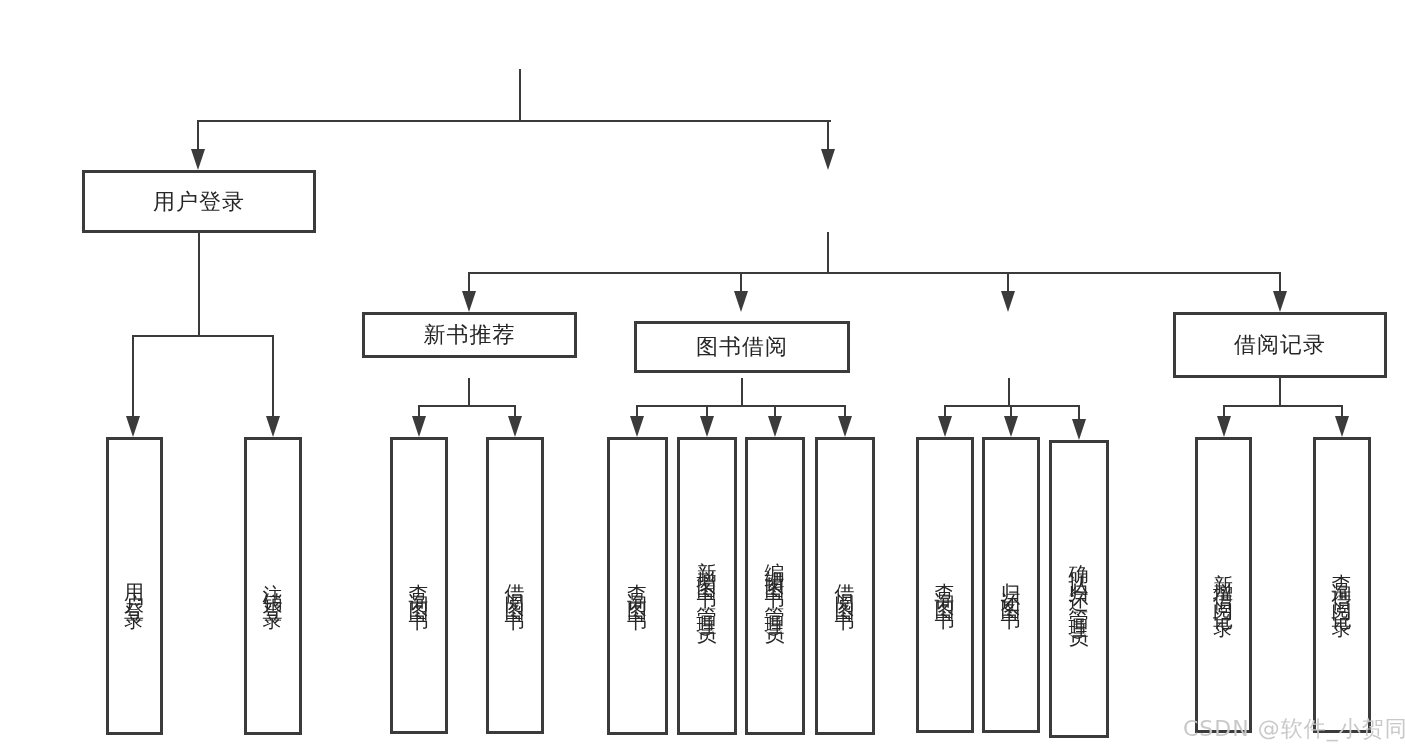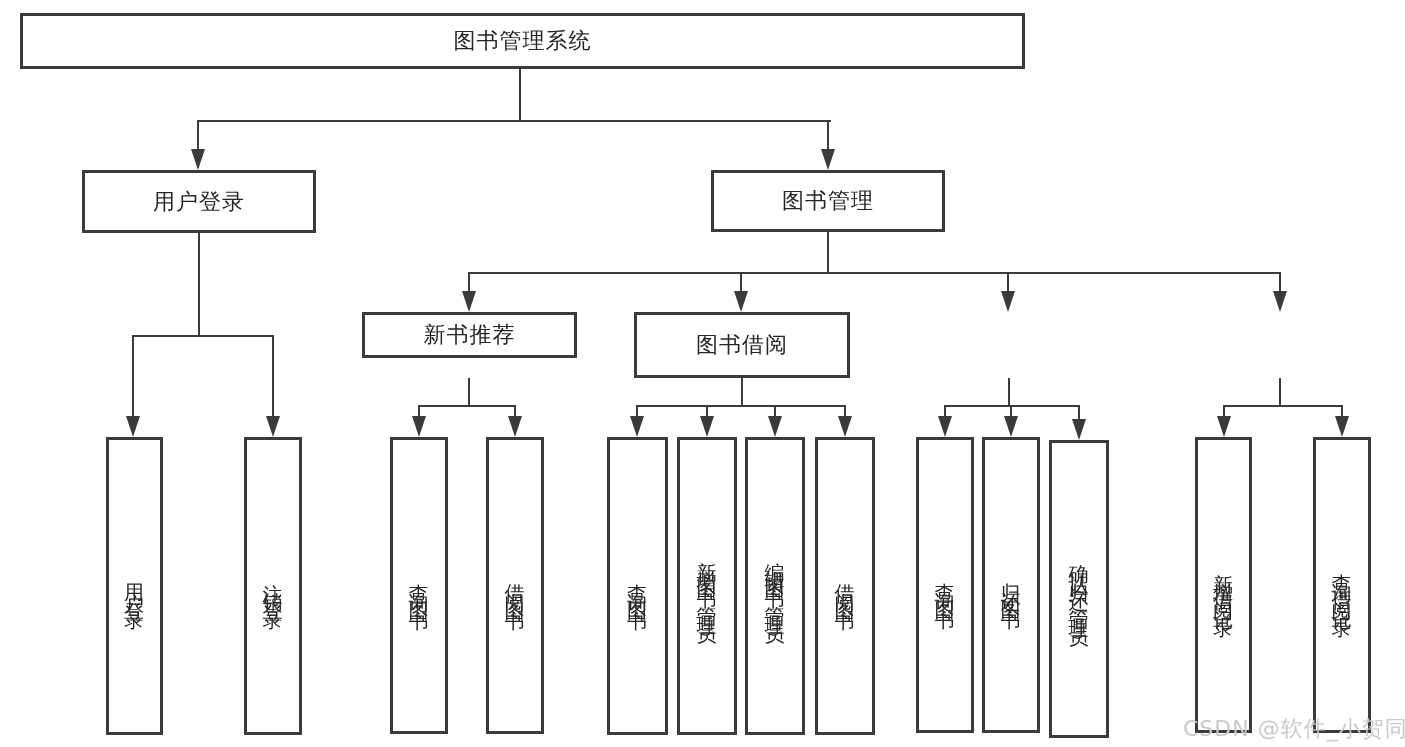--- a/index.html
+++ b/index.html
@@ -37,31 +37,30 @@
   .wm {
     position:absolute; left:1183px; top:714px; z-index:5;
     font-size:22px; color:var(--wm); letter-spacing:1px; white-space:nowrap;
   }
 </style>
 </head>
 <body>
 
 <div class="stage">
 
-  <div class="box hbox" style="left:20px;top:13px;width:1005px;height:56px">图书管理系统</div>
 
   <div class="box hbox" style="left:82px;top:170px;width:234px;height:63px">用户登录</div>
 
-  <div class="box hbox" style="left:711px;top:170px;width:234px;height:62px">图书管理</div>
 
   <div class="box hbox" style="left:362px;top:312px;width:215px;height:46px">新书推荐</div>
 
-  <div class="box hbox" style="left:634px;top:312px;width:216px;height:66px">图书借阅</div>
+  <div class="box hbox" style="left:634px;top:321px;width:216px;height:52px">图书借阅</div>
 
 
+  <div class="box hbox" style="left:1173px;top:312px;width:214px;height:66px">借阅记录</div>
 
   <div class="box vbox" style="left:106px;top:437px;width:57px;height:298px">
     <span>用户登录</span>
   </div>
   <div class="box vbox" style="left:244px;top:437px;width:58px;height:298px">
     <span>注销登录</span>
   </div>
 
   <div class="box vbox" style="left:390px;top:437px;width:58px;height:297px">
     <span>查询图书</span>

